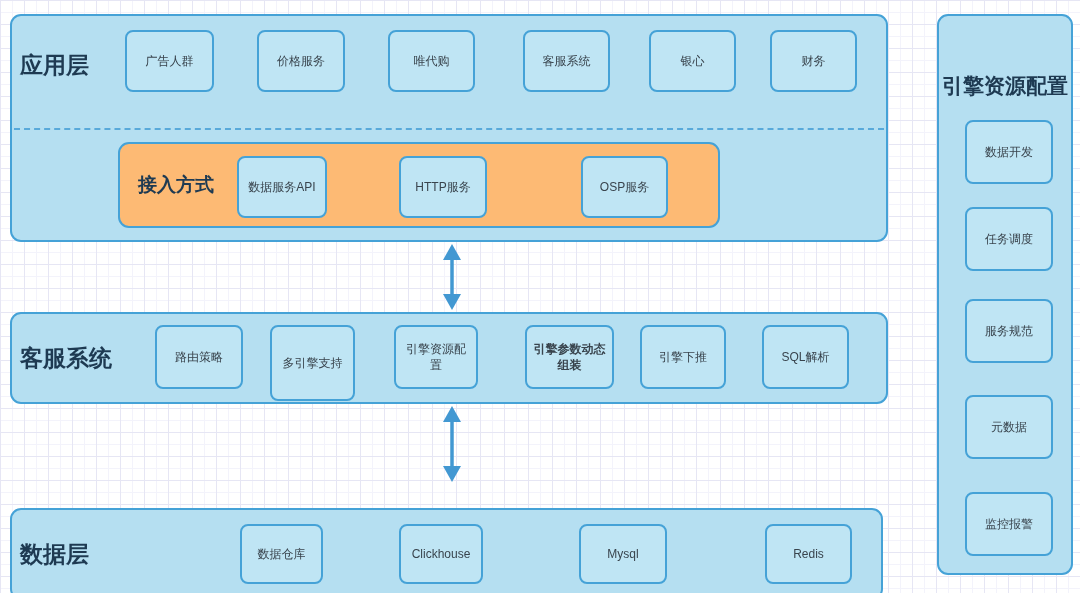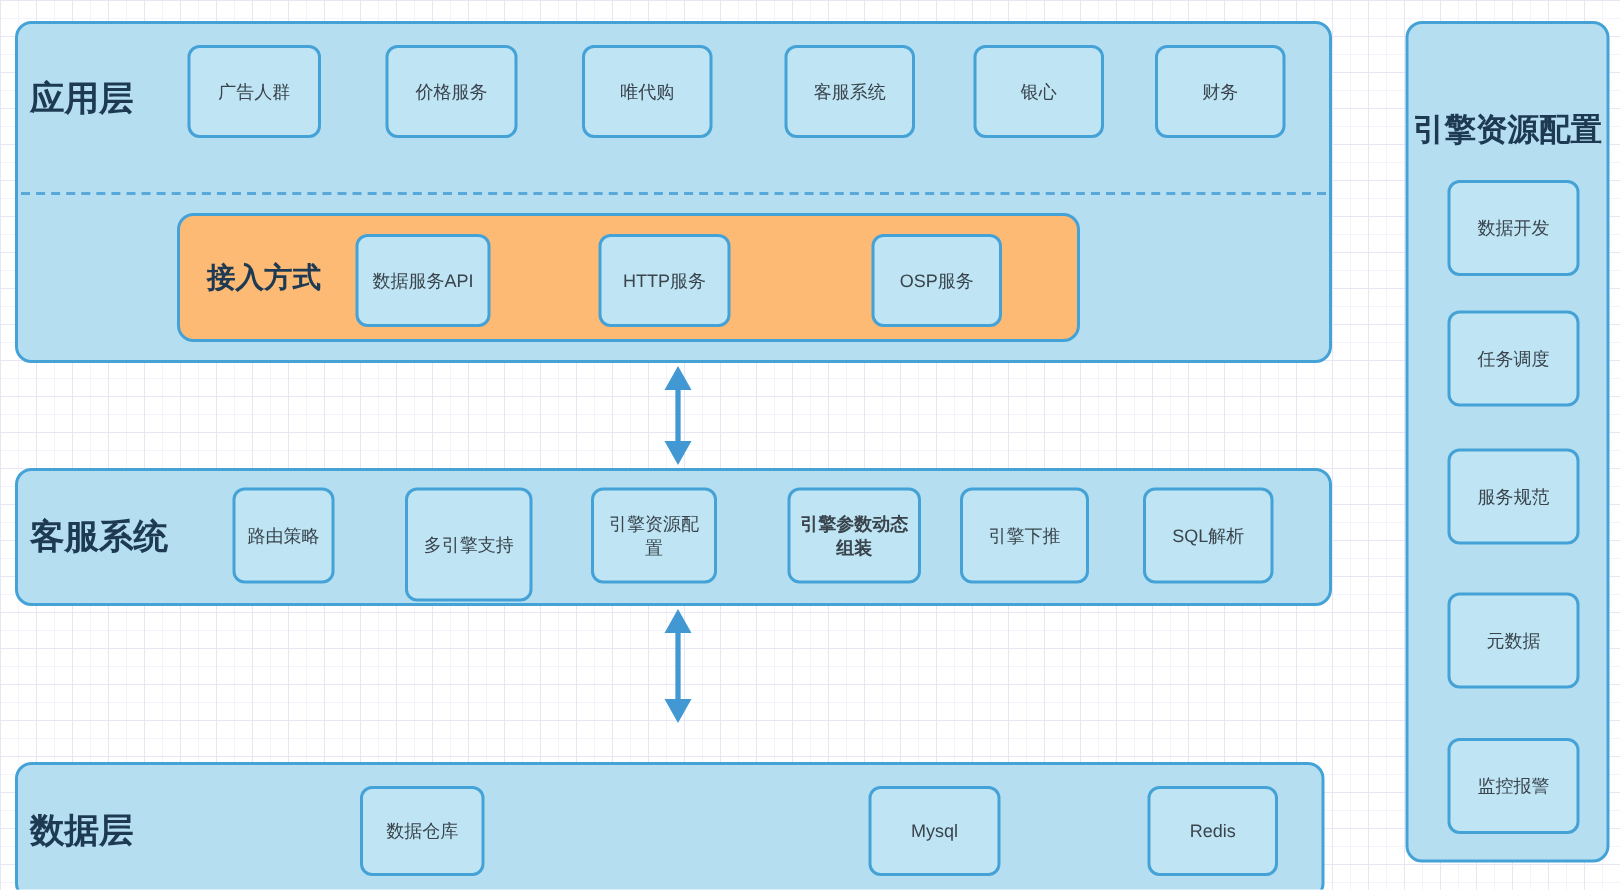--- a/index.html
+++ b/index.html
@@ -85,38 +85,39 @@
 
 <svg class="arrow" style="left:437px;top:244px;" width="30" height="66" viewBox="0 0 30 66">
   <line x1="15" y1="13" x2="15" y2="53" stroke="#4298d2" stroke-width="3.5"></line>
   <polygon points="15,0 24,16 6,16" fill="#4298d2"></polygon>
   <polygon points="15,66 24,50 6,50" fill="#4298d2"></polygon>
 </svg>
 
 <div class="panel" style="left:10px;top:312px;width:878px;height:92px;">
   <div class="layer-title v-center" style="left:8px;">客服系统</div>
 
-  <div class="node" style="left:143px;top:11px;width:68px;height:64px;">路由策略</div>
+  <div class="node" style="left:143px;top:11px;width:88px;height:64px;">路由策略</div>
   <div class="node" style="left:258px;top:11px;width:85px;height:76px;">多引擎支持</div>
   <div class="node" style="left:382px;top:11px;width:84px;height:64px;">引擎资源配置</div>
   <div class="node" style="left:513px;top:11px;width:89px;height:64px;font-weight:bold;">引擎参数动态组装</div>
   <div class="node" style="left:628px;top:11px;width:86px;height:64px;">引擎下推</div>
   <div class="node" style="left:750px;top:11px;width:87px;height:64px;">SQL解析</div>
 </div>
 
 <svg class="arrow" style="left:437px;top:406px;" width="30" height="76" viewBox="0 0 30 76">
   <line x1="15" y1="13" x2="15" y2="63" stroke="#4298d2" stroke-width="3.5"></line>
   <polygon points="15,0 24,16 6,16" fill="#4298d2"></polygon>
   <polygon points="15,76 24,60 6,60" fill="#4298d2"></polygon>
 </svg>
 
 <div class="panel" style="left:10px;top:484px;width:873px;height:92px;margin-top:24px;">
   <div class="layer-title v-center" style="left:8px;">数据层</div>
 
   <div class="node" style="left:228px;top:14px;width:83px;height:60px;">数据仓库</div>
+  <div class="node" style="left:387px;top:14px;width:84px;height:60px;">Clickhouse</div>
   <div class="node" style="left:567px;top:14px;width:88px;height:60px;">Mysql</div>
   <div class="node" style="left:753px;top:14px;width:87px;height:60px;">Redis</div>
 </div>
 
 <div class="panel" style="left:937px;top:14px;width:136px;height:561px;">
   <div class="sidebar-title">引擎资源配置</div>
 
   <div class="node" style="left:26px;top:104px;width:88px;height:64px;">数据开发</div>
   <div class="node" style="left:26px;top:191px;width:88px;height:64px;">任务调度</div>
   <div class="node" style="left:26px;top:283px;width:88px;height:64px;">服务规范</div>

